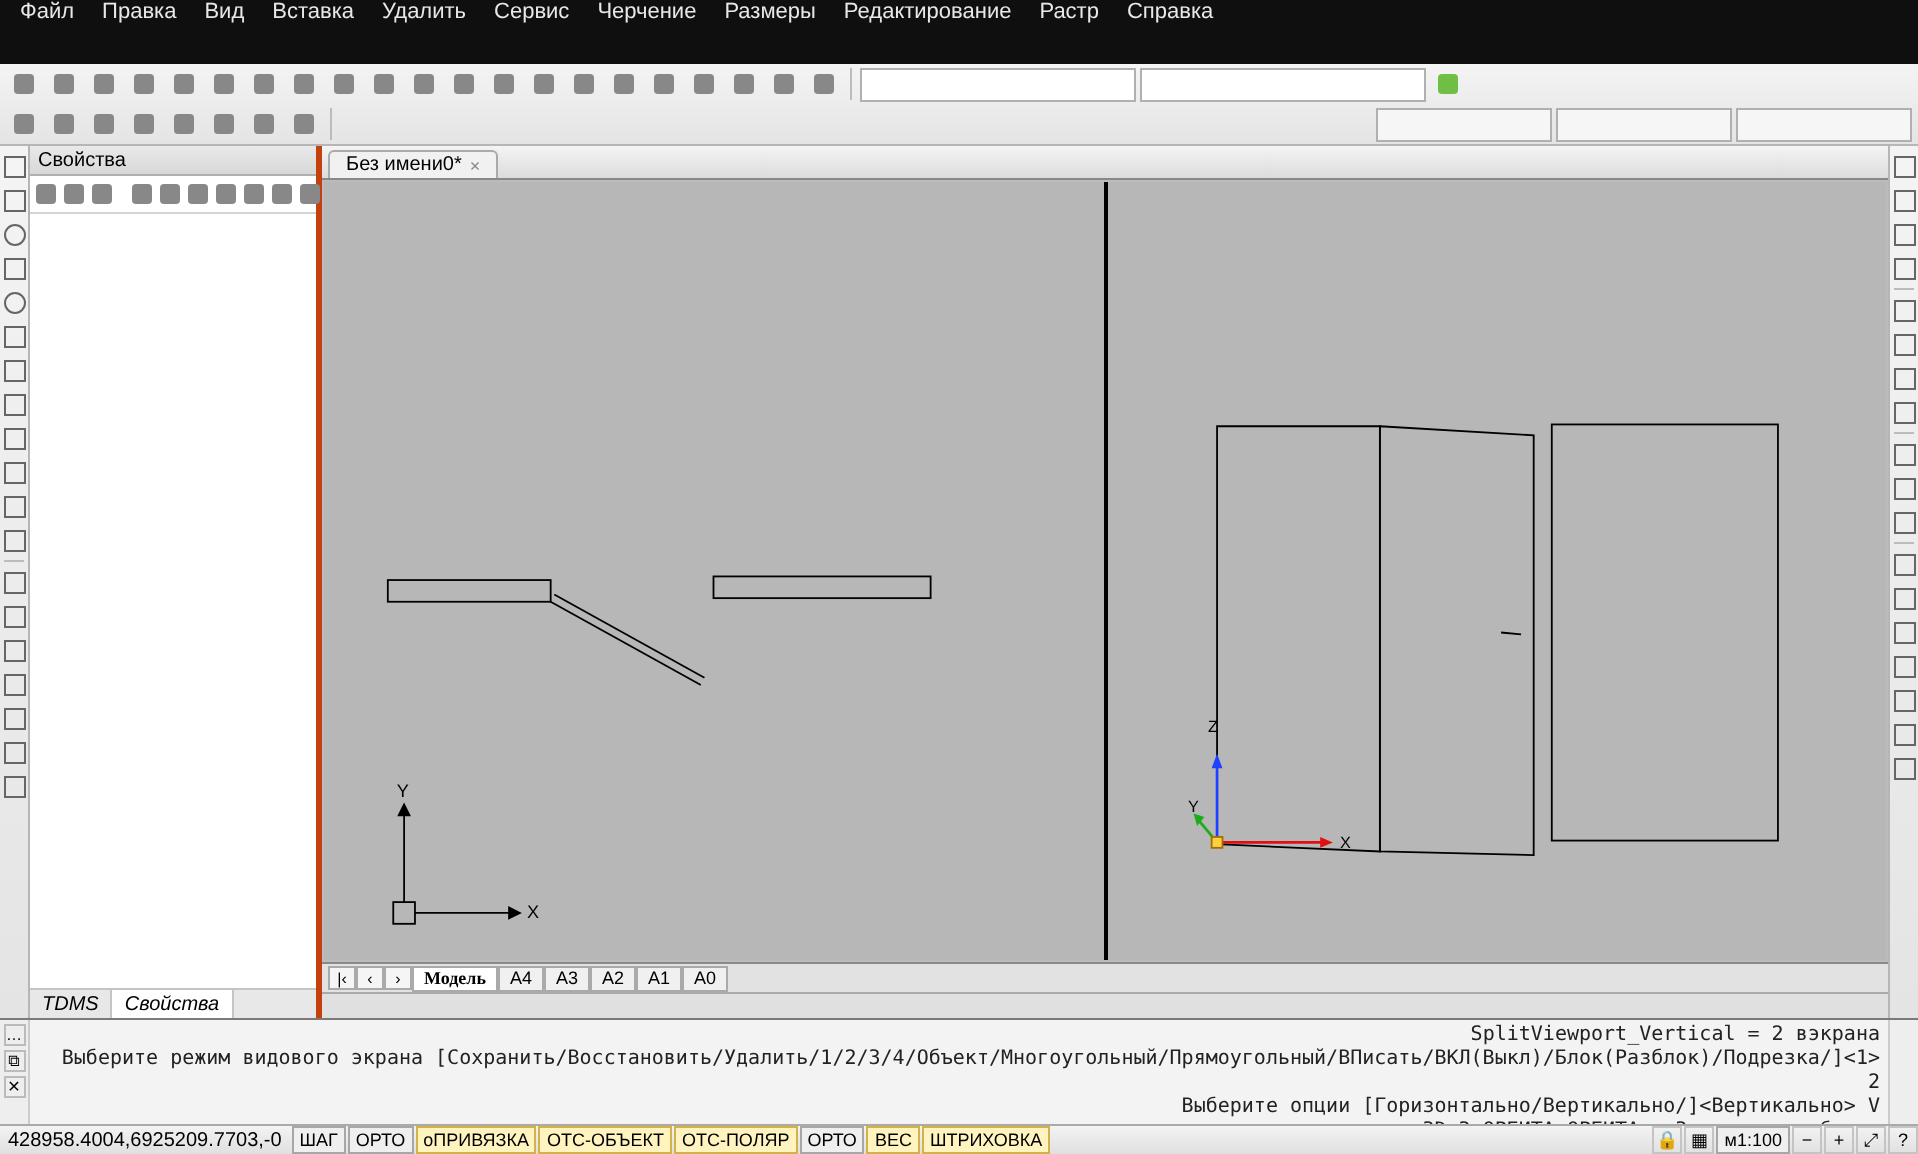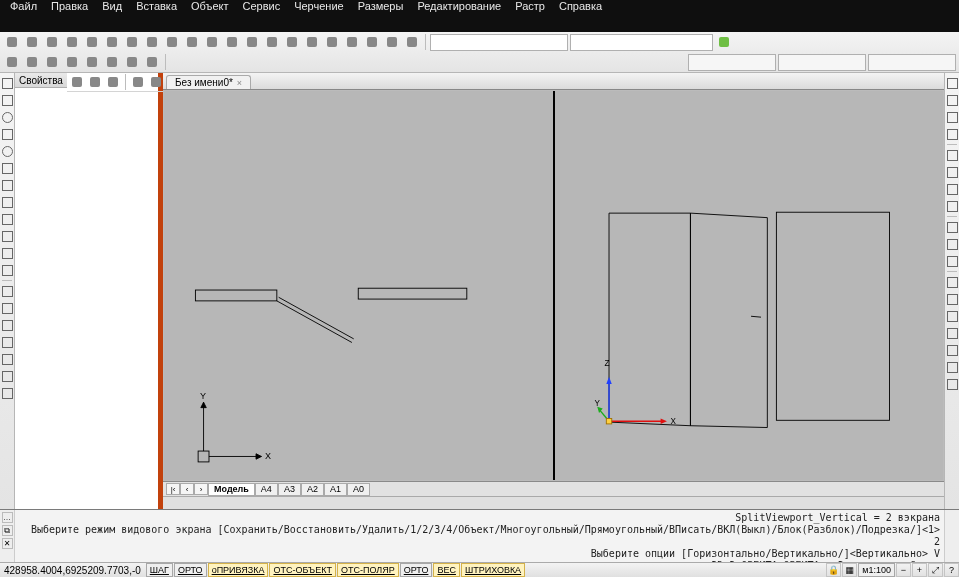--- a/index.html
+++ b/index.html
@@ -28,21 +28,21 @@
   .main { flex:1; display:flex; min-height:0; }
 
   
   .tool-col { width:14px; background: linear-gradient(#f4f4f4,#e4e4e4); border-right:1px solid #b6b6b6; display:flex; flex-direction:column; align-items:center; padding:3px 0; gap:3px; }
   .tool-col .tb-btn{width:12px;height:12px;font-size:9px;}
   
   .tool-col-r { width:14px; background: linear-gradient(#f4f4f4,#e4e4e4); border-left:1px solid #b6b6b6; display:flex; flex-direction:column; align-items:center; padding:3px 0; gap:3px; }
   .tool-col-r .tb-btn{width:12px;height:12px;font-size:9px;}
 
   
-  .side-panel { width:143px; background:#fff; border-right:5px solid #c2410c; display:flex; flex-direction:row; }
+  .side-panel { width:143px; background:#fff; border-right:3px solid #c2410c; display:flex; flex-direction:column; }
   .side-panel .sp-title { height:14px; background: linear-gradient(#e9e9e9,#d8d8d8); border-bottom:1px solid #b0b0b0; padding:0 4px; font-size:10px; display:flex;align-items:center;}
   .sp-toolbar { height:18px; display:flex;align-items:center;gap:2px;padding:0 2px;border-bottom:1px solid #d4d4d4;}
   .sp-toolbar .tb-btn{width:14px;height:14px;font-size:10px;}
   .sp-body{flex:1;background:#fff;}
   .sp-tabs{display:flex;height:14px;background:#e8e8e8;border-top:1px solid #c4c4c4;}
   .sp-tab{font-size:10px;padding:0 6px;border-right:1px solid #c4c4c4;display:flex;align-items:center;font-style:italic;}
   .sp-tab.active{background:#fff;}
 
   
   .da-holder { flex:1; display:flex; flex-direction:column; min-width:0; }
@@ -52,21 +52,21 @@
   .viewports { flex:1; display:flex; background:#000; border:1px solid #bbb; }
   .vp { flex:1; position:relative; background:#b7b7b7; }
   .vp + .vp { border-left:2px solid #000; }
   .vp svg { position:absolute; inset:0; width:100%; height:100%; }
   .vp-scroll-h{height:12px;background:#e0e0e0;border-top:1px solid #aaa;}
 
   
   .layout-tabs{ height:14px; background:#e2e2e2;border-top:1px solid #8a8a8a;display:flex;align-items:center;font-size:9px;padding:0 3px;gap:0; }
   .lt-btn{width:12px;height:10px;border:1px solid #aaa;display:flex;align-items:center;justify-content:center;font-size:8px;background:#f5f5f5;}
   .lt-tab{padding:0 5px;border:1px solid #aaa;background:#f0f0f0;height:11px;display:flex;align-items:center;}
-  .lt-tab.active{background:#fff;font-weight:bold;}
+  .lt-tab.active{background:#fff;font-weight:bold;font-family:Liberation Serif, serif;}
 
   
   .cmd-area{background:#f3f3f3;border-top:1px solid #7a7a7a;display:flex;}
   .cmd-gutter{width:14px;background:#eee;border-right:1px solid #ccc;display:flex;flex-direction:column;align-items:center;gap:2px;padding-top:2px;}
   .cmd-gutter .g{width:9px;height:9px;border:1px solid #bbb;font-size:8px;display:flex;align-items:center;justify-content:center;}
   .cmd-body{flex:1;font-family:Consolas,monospace;font-size:10px;color:#222;padding:2px 4px;line-height:12px;white-space:pre-wrap;overflow:hidden;text-align:right;}
   .cmd-scroll{width:14px;background:#eee;border-left:1px solid #ccc;}
 
   
   .statusbar{height:14px;background: linear-gradient(#f3f3f3,#e0e0e0);border-top:1px solid #aaa;display:flex;align-items:center;font-size:10px;}
@@ -85,21 +85,21 @@
 <body>
 
 <div class="app">
 
 
   <div class="menubar" id="menubar">
       <span class="menu-item">Файл</span>
       <span class="menu-item">Правка</span>
       <span class="menu-item">Вид</span>
       <span class="menu-item">Вставка</span>
-      <span class="menu-item">Объект</span>
+      <span class="menu-item">Удалить</span>
       <span class="menu-item">Сервис</span>
       <span class="menu-item">Черчение</span>
       <span class="menu-item">Размеры</span>
       <span class="menu-item">Редактирование</span>
       <span class="menu-item">Растр</span>
       <span class="menu-item">Справка</span>
     </div>
 
   <div class="toolbars">
     <div class="toolbar-row" id="tb-row1">
@@ -451,21 +451,21 @@
     <div class="cmd-body" id="cmd-body">SplitViewport_Vertical = 2 вэкрана
 Выберите режим видового экрана [Сохранить/Восстановить/Удалить/1/2/3/4/Объект/Многоугольный/Прямоугольный/ВПисать/ВКЛ(Выкл)/Блок(Разблок)/Подрезка/]&lt;1&gt; 2
 Выберите опции [Горизонтально/Вертикально/]&lt;Вертикально&gt; V
 3D,3-ОРБИТА,ОРБИТА - Зависимая орбита:
 Нажмите  ESC или ENTER для выхода.:</div>
     <div class="cmd-scroll"></div>
   </div>
 
   <div class="statusbar">
     <span class="coords">428958.4004,6925209.7703,-0</span>
-    <span id="status-buttons" style="display:flex;text-decoration:underline;">
+    <span id="status-buttons" style="display:flex;">
         <span class="sbtn">ШАГ</span>
         <span class="sbtn">ОРТО</span>
         <span class="sbtn on">оПРИВЯЗКА</span>
         <span class="sbtn on">ОТС-ОБЪЕКТ</span>
         <span class="sbtn on">ОТС-ПОЛЯР</span>
         <span class="sbtn">ОРТО</span>
         <span class="sbtn on">ВЕС</span>
         <span class="sbtn on">ШТРИХОВКА</span>
       </span>
     <span class="sb-spacer"></span>

